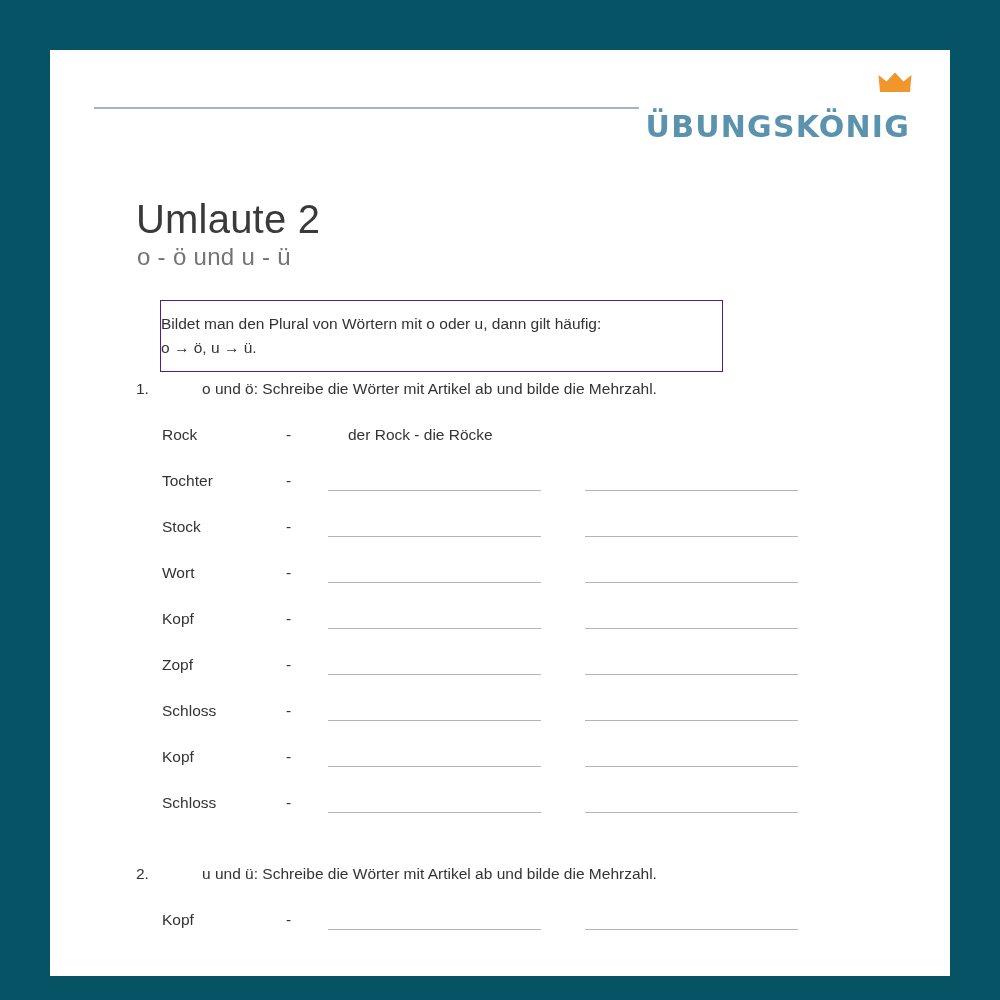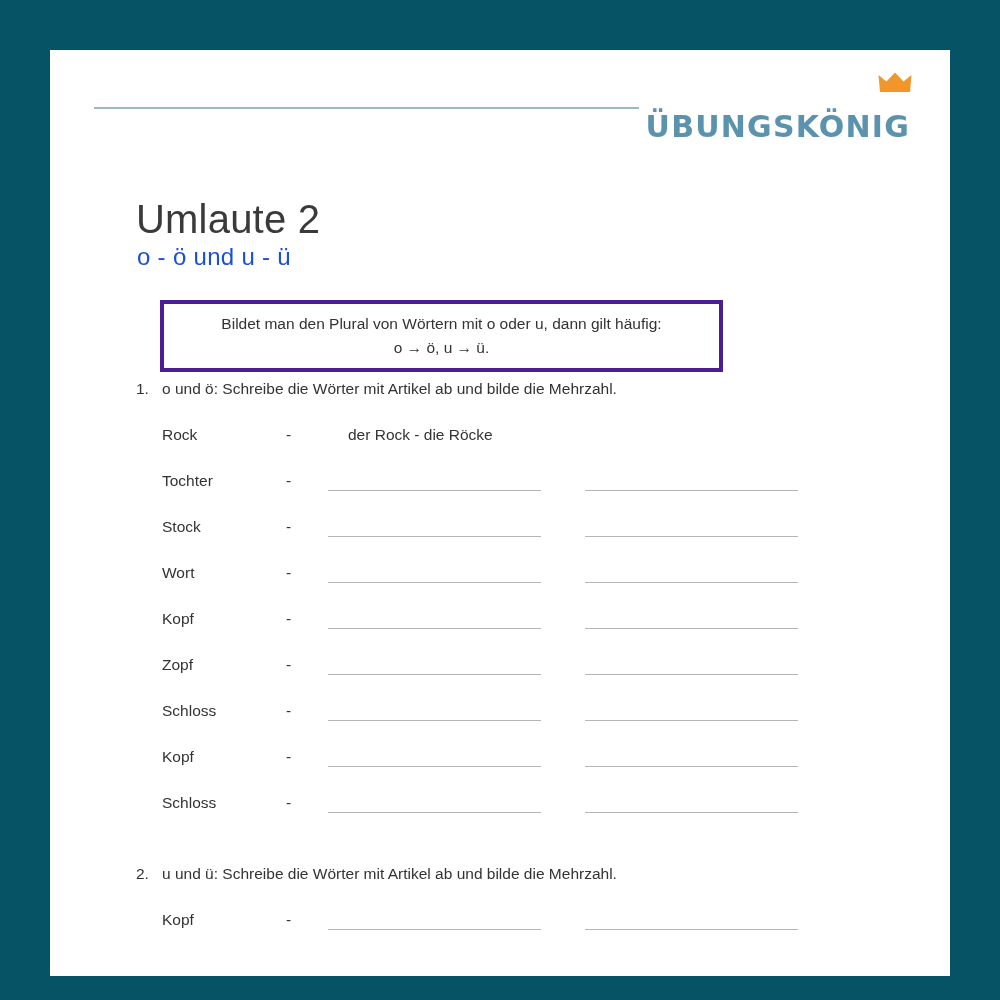--- a/index.html
+++ b/index.html
@@ -77,36 +77,36 @@
     color: #3a3a3a;
     letter-spacing: 0.2px;
     margin-top: 37px;
   }
   #page-subtitle {
     position: absolute;
     left: 87px;
     top: 193px;
     font-size: 24px;
     font-weight: 400;
-    color: #1d4ed8;
+    color: #737373;
     letter-spacing: 0.3px;
   }
 
   
   #info-box {
     position: absolute;
     left: 110px;
     top: 250px;
     width: 563px;
     height: 72px;
-    border: 4px solid #4c1d95;
+    border: 1px solid #4c1d95;
     box-sizing: border-box;
     display: flex;
     flex-direction: column;
-    align-items: center;
+    align-items: flex-start;
     justify-content: center;
   }
   #info-box .info-line {
     font-size: 15.5px;
     color: #333333;
     line-height: 1.55;
     text-align: center;
   }
 
   
@@ -120,20 +120,21 @@
     align-items: baseline;
     font-size: 15.5px;
     color: #333333;
   }
   .exercise-number {
     width: 26px;
     flex: 0 0 26px;
   }
   .exercise-instruction {
     flex: 1;
+    margin-left: 40px;
   }
 
   .word-row {
     display: flex;
     align-items: center;
     height: 46px;
     padding-left: 26px;
     box-sizing: border-box;
   }
   .word-label {

